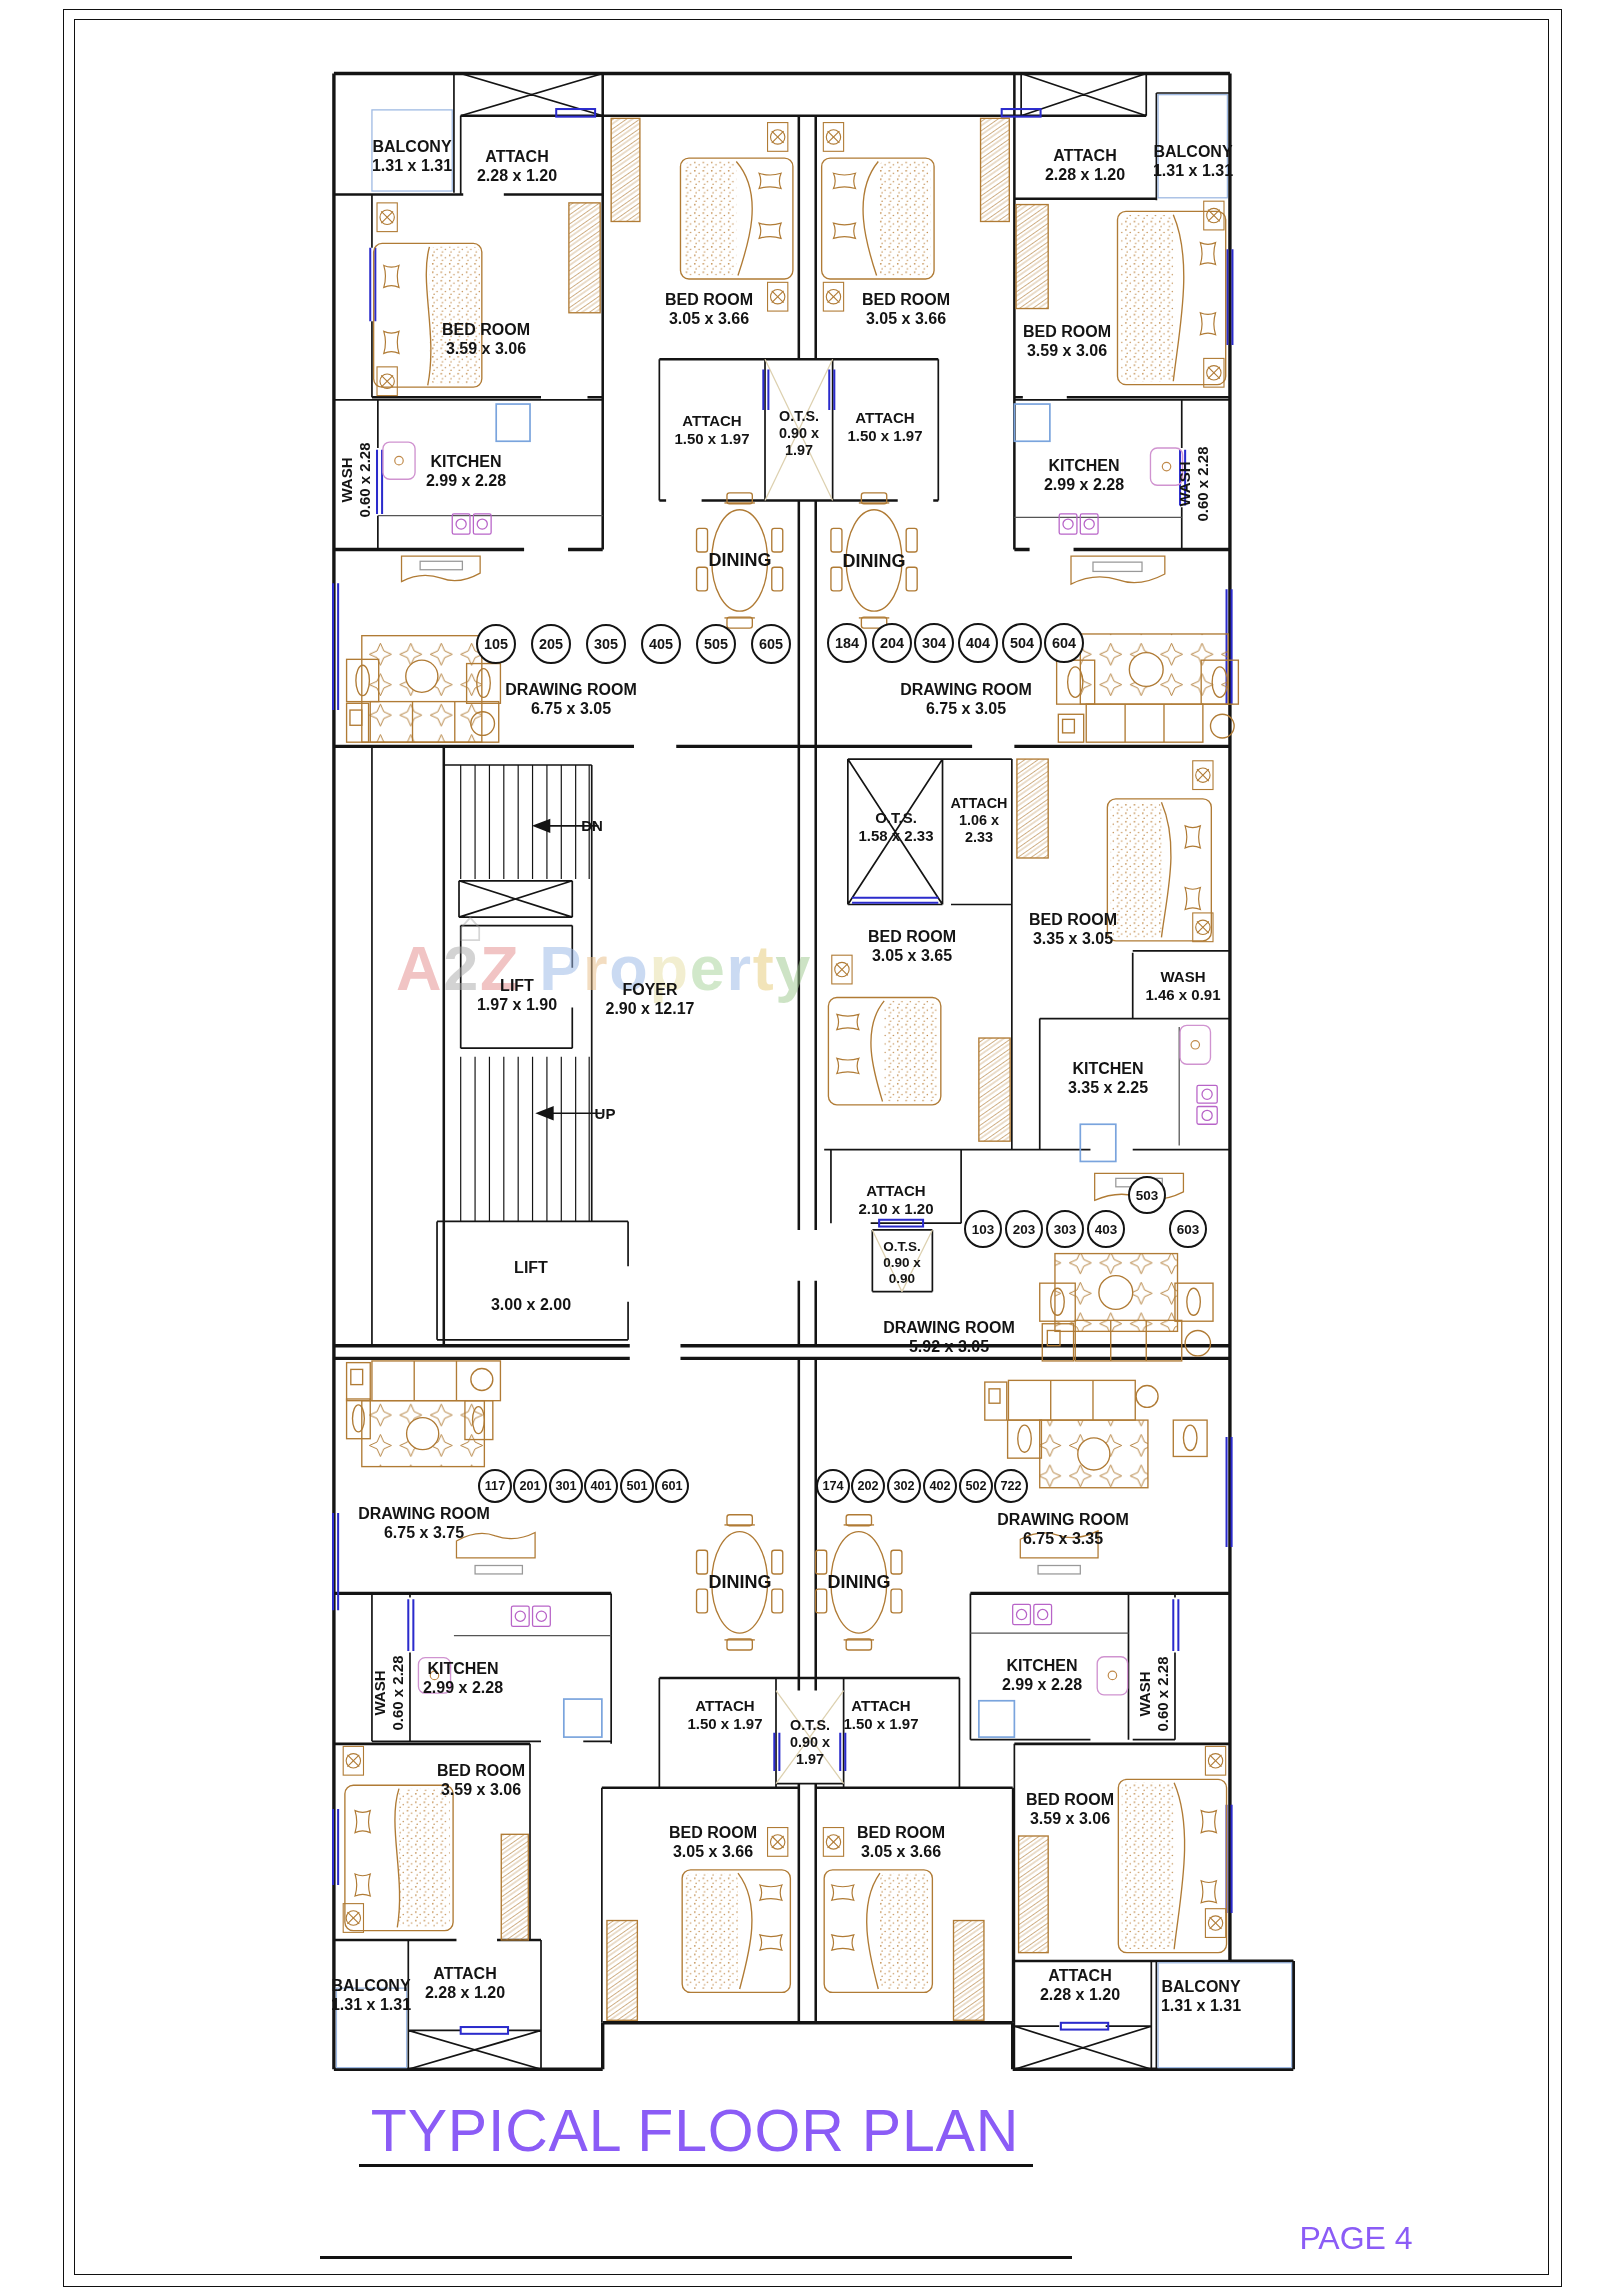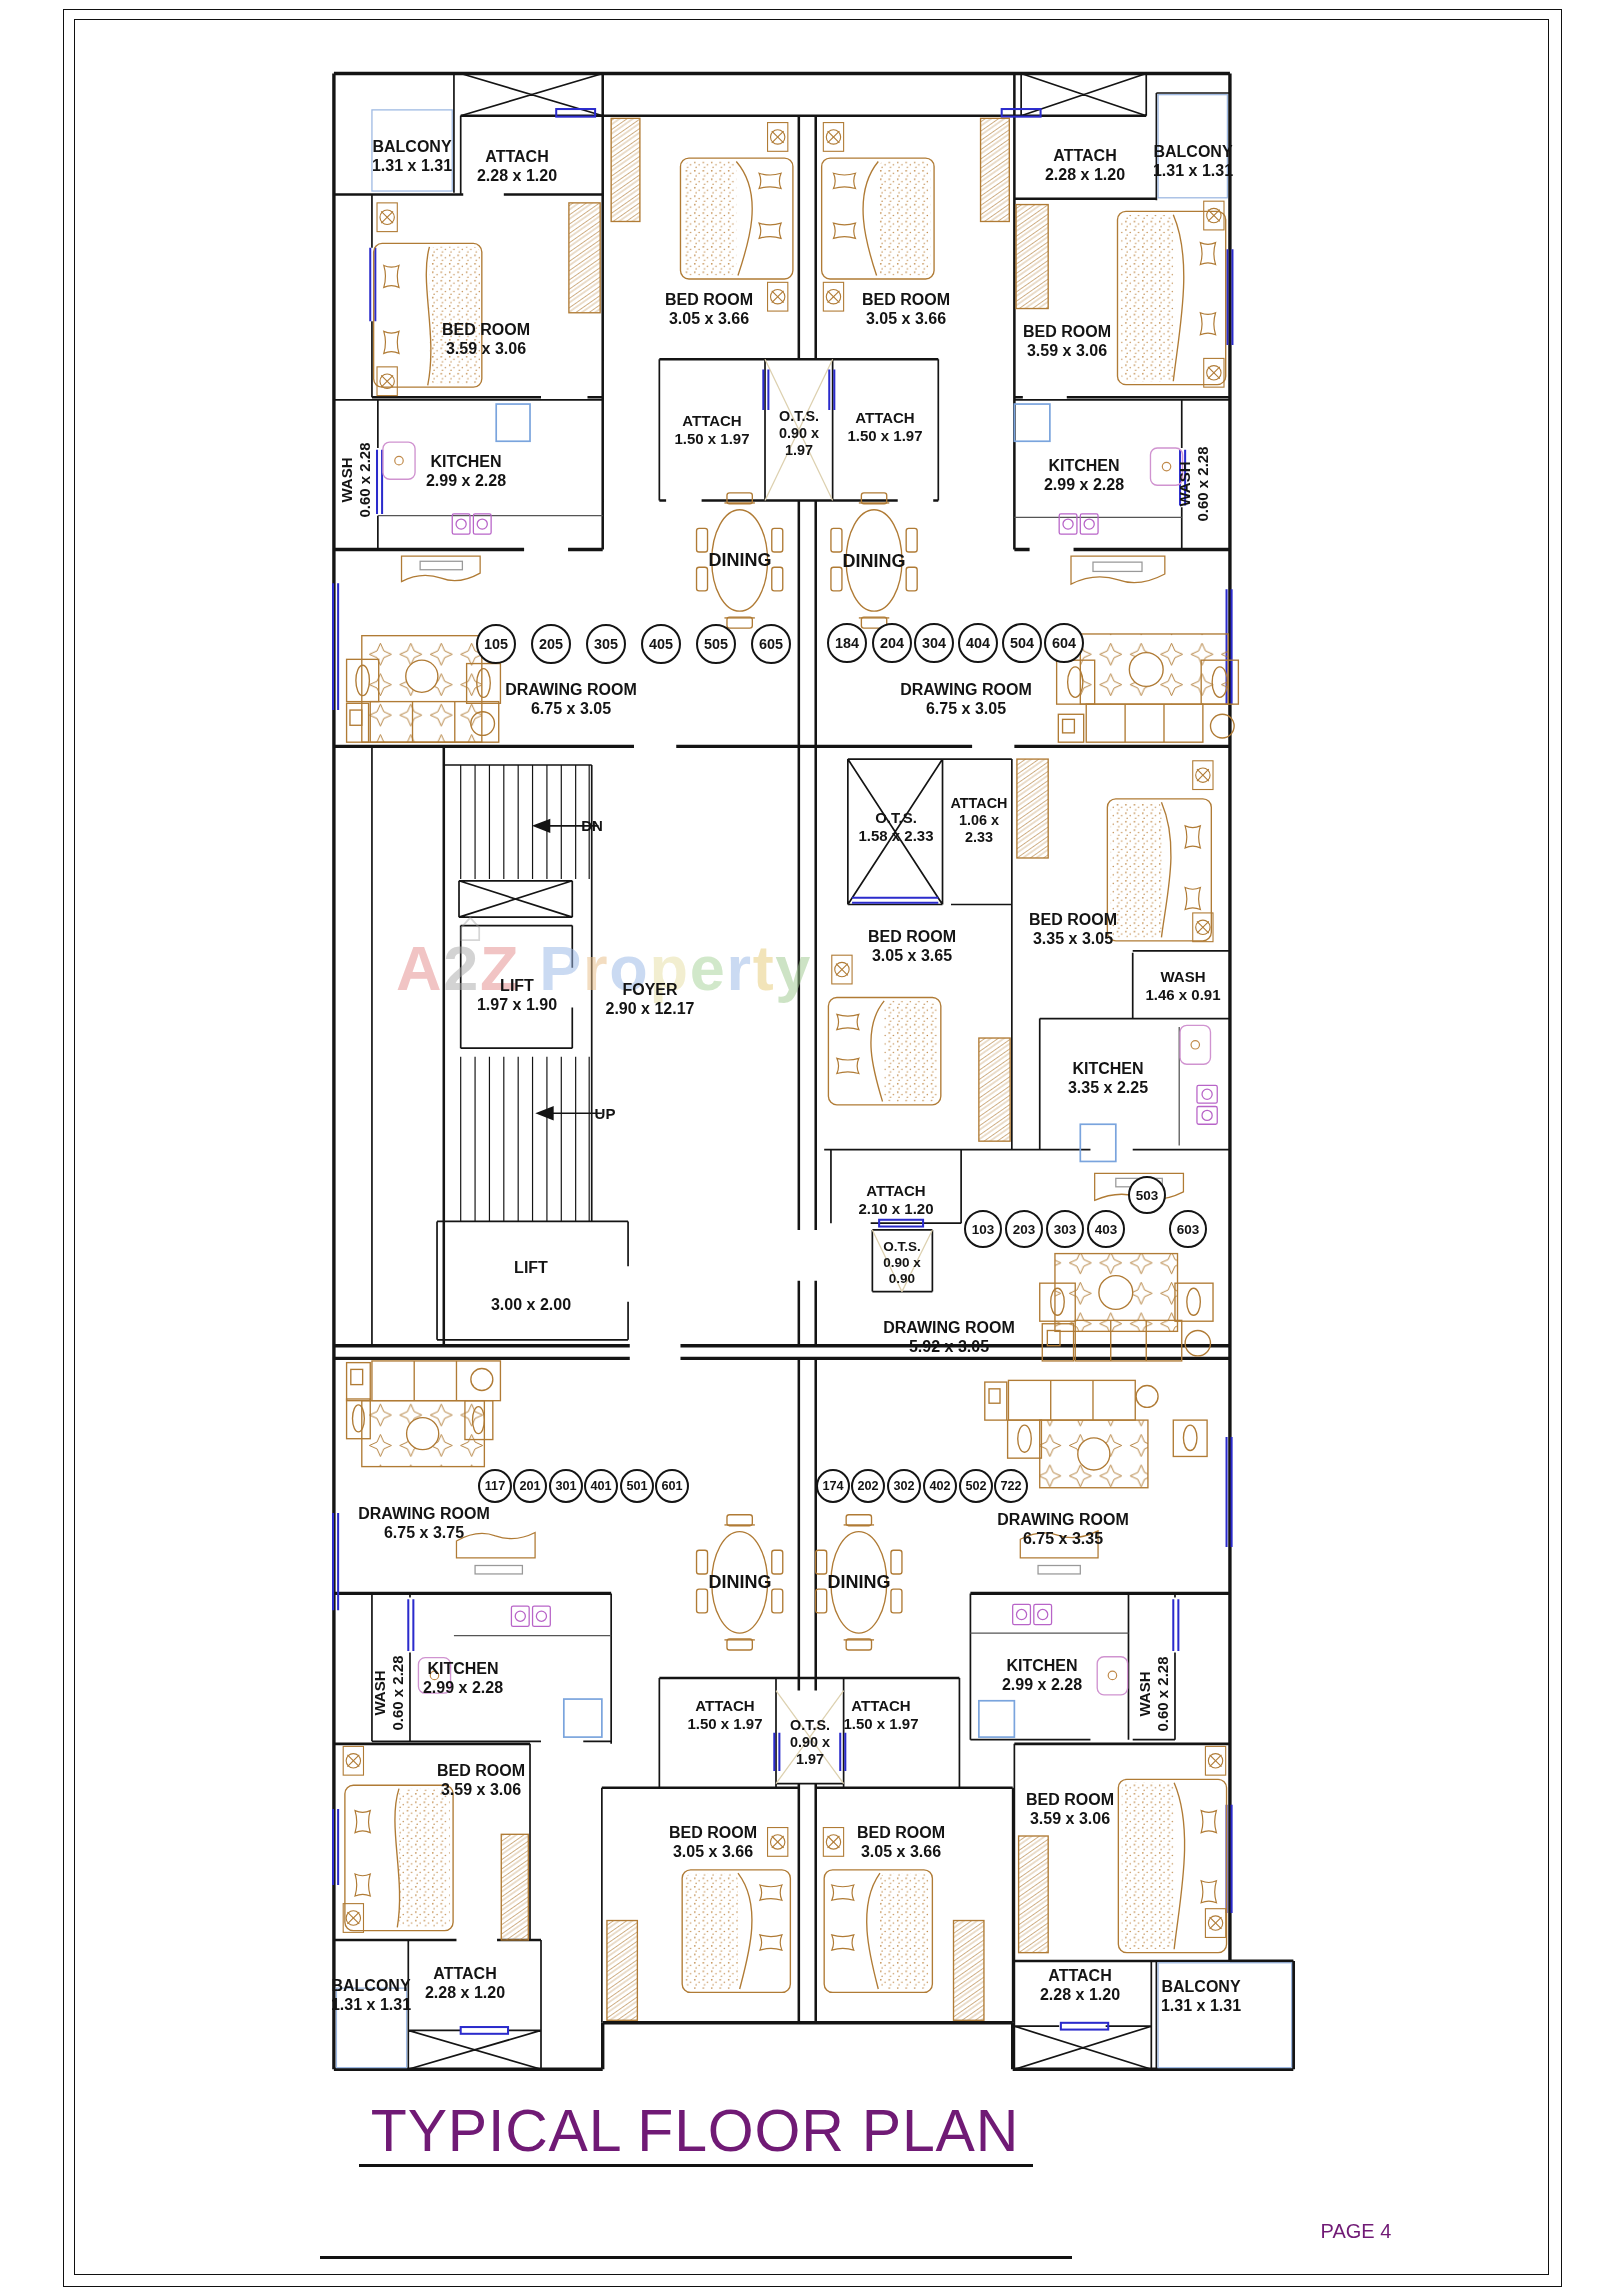--- a/index.html
+++ b/index.html
@@ -23,24 +23,24 @@
             opacity:.5;z-index:4;white-space:pre;}
   .wm-brand span:nth-child(1){color:#e48a8a}.wm-brand span:nth-child(2){color:#a9a9a9}
   .wm-brand span:nth-child(3){color:#e48a8a}.wm-brand span:nth-child(4){color:transparent}
   .wm-brand span:nth-child(5){color:#97b6e6}.wm-brand span:nth-child(6){color:#e8bd85}
   .wm-brand span:nth-child(7){color:#97b6e6}.wm-brand span:nth-child(8){color:#e6dfa2}
   .wm-brand span:nth-child(9){color:#a5d296}.wm-brand span:nth-child(10){color:#97b6e6}
   .wm-brand span:nth-child(11){color:#e6ca76}.wm-brand span:nth-child(12){color:#9cc88c}
   .wm-house{position:absolute;left:457px;top:901px;font-size:44px;color:#9a9a9a;opacity:.4;z-index:4;}
   .wm-site{position:absolute;left:486px;top:852px;font-size:46px;font-weight:400;color:#c3c3c3;
            letter-spacing:13.5px;opacity:.62;z-index:6;}
-  .title-line{position:absolute;transform:translateX(-50%);color:#701a75;white-space:nowrap;z-index:5;}
+  .title-line{position:absolute;transform:translateX(-50%);color:#8b5cf6;white-space:nowrap;z-index:5;}
   #plan-title{left:695px;top:2097px;font-size:59px;font-weight:500;letter-spacing:0.8px;}
   #plan-subtitle{left:695px;top:2186px;font-size:57px;font-weight:500;}
-  #page-number{left:1356px;top:2220px;font-size:20px;font-weight:500;}
+  #page-number{left:1356px;top:2220px;font-size:32px;font-weight:500;}
   .rule{position:absolute;height:2.5px;background:#111;z-index:5;}
   #rule1{left:359px;top:2164px;width:674px;}
   #rule2{left:320px;top:2256px;width:752px;}
 </style>
 </head>
 <body>
 
 <div class="page">
   <div class="border-outer"></div>
   <div class="border-inner"></div>

